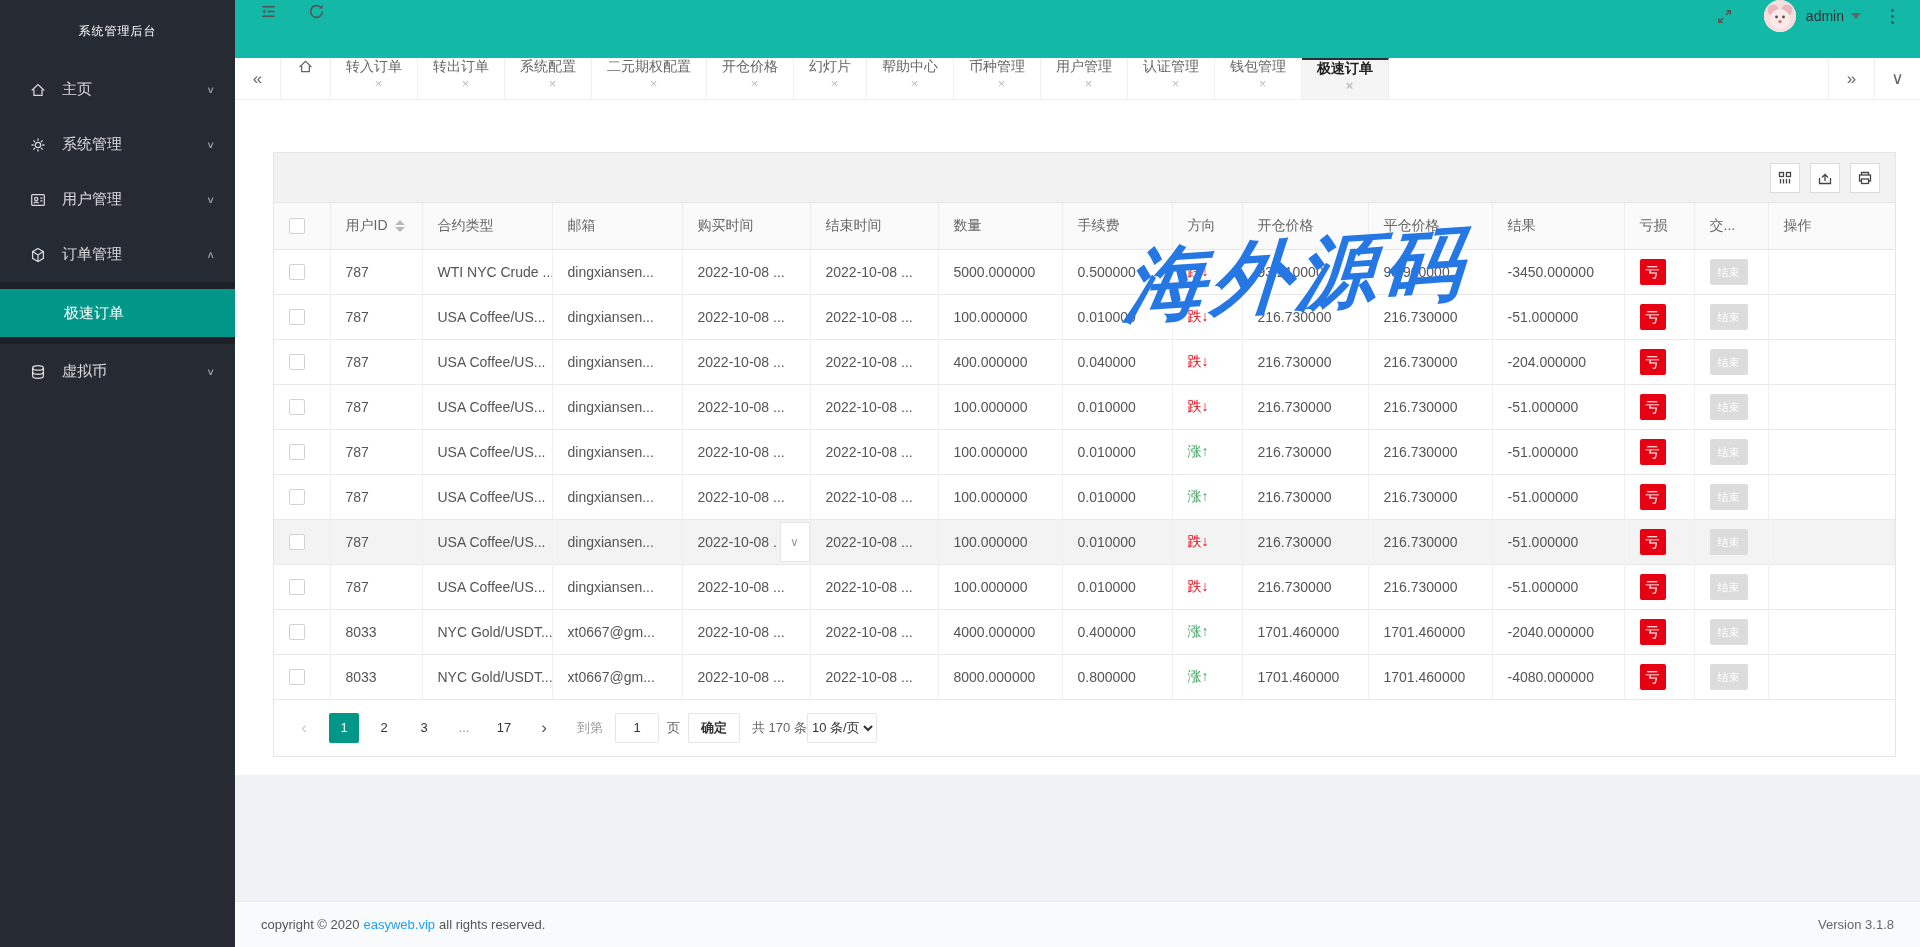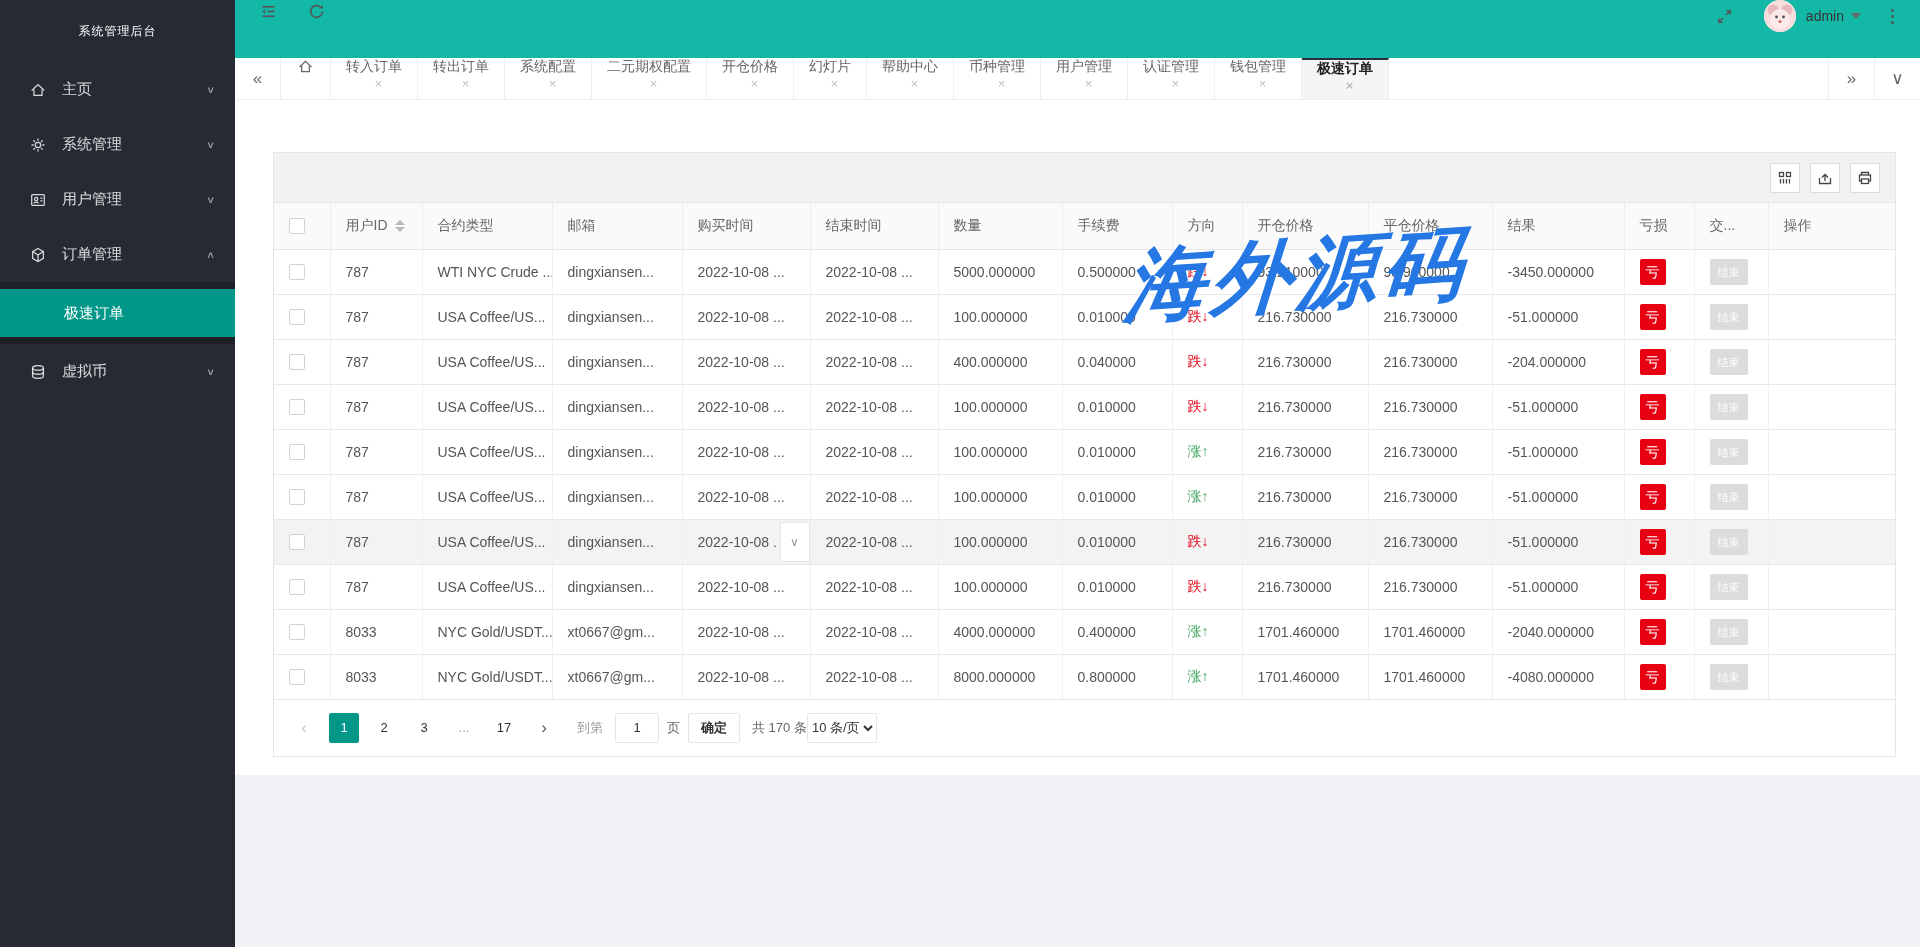--- a/index.html
+++ b/index.html
@@ -556,16 +556,22 @@
             <span class="total">共 170 条</span>
             <select class="size-select">
               <option>10 条/页</option>
             </select>
           </div>
         </div>
       </div>
       <div class="filler"></div>
     </div>
 
+    <footer>
+      <span>copyright © 2020</span>
+      <a href="#">easyweb.vip</a>
+      <span>all rights reserved.</span>
+      <span class="version">Version 3.1.8</span>
+    </footer>
   </div>
 
   <div class="watermark">海外源码</div>
 </div>
 
 </body></html>

